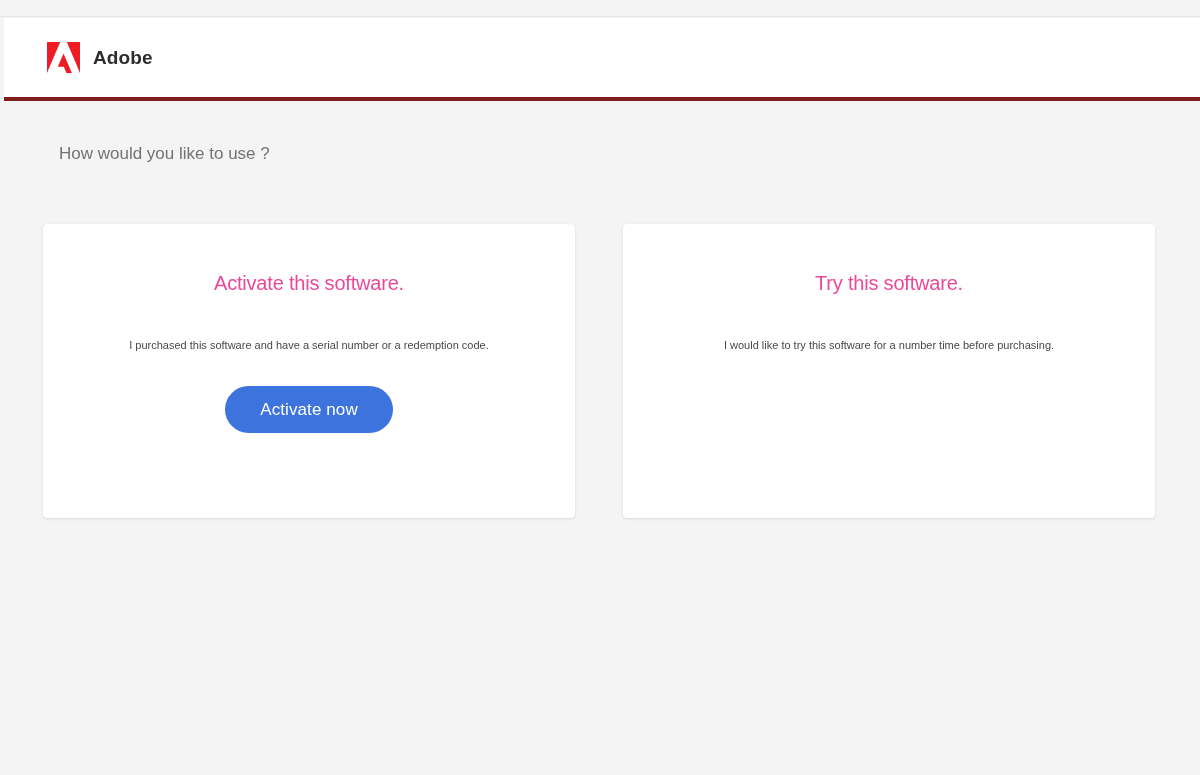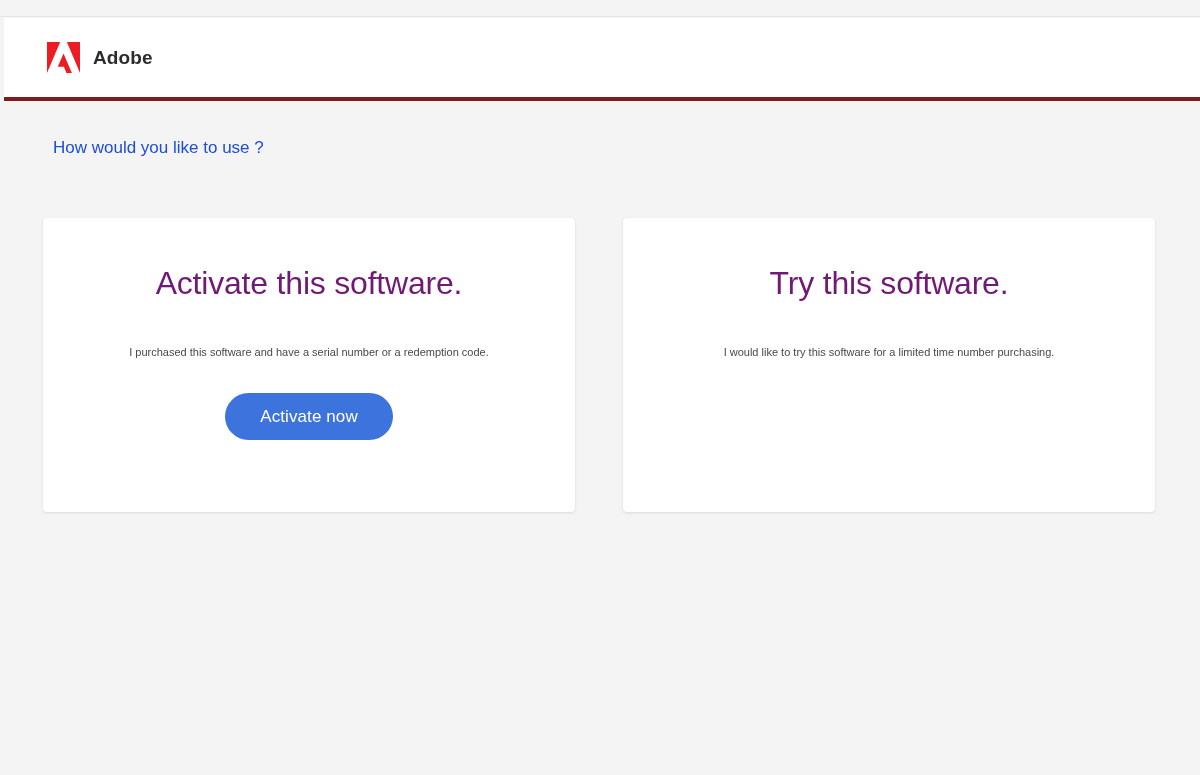--- a/index.html
+++ b/index.html
@@ -81,25 +81,25 @@
   #page-title {
     margin: 0;
     padding-top: 52px;
     font-size: 40px;
     font-weight: 300;
     color: #2e2e2e;
     letter-spacing: -.2px;
     line-height: 1;
   }
   #page-subtitle {
-    margin: 10px;
+    margin: 16px;
     padding-top: 27px;
     font-size: 17px;
     font-weight: 400;
-    color: #1d4ed8;
+    color: #737373;
     line-height: 1;
   }
 
   
   #card-row {
     display: flex;
     gap: 48px;
     margin-top: 62px;
   }
   .option-card {
@@ -110,23 +110,23 @@
     box-shadow: 0 1px 3px rgba(0,0,0,.10), 0 0 1px rgba(0,0,0,.07);
     box-sizing: border-box;
     display: flex;
     flex-direction: column;
     align-items: center;
     padding: 0 28px;
   }
   .card-title {
     margin: 0;
     padding-top: 48px;
-    font-size: 32px;
+    font-size: 20px;
     font-weight: 300;
-    color: #701a75;
+    color: #ec4899;
     letter-spacing: -.2px;
     line-height: 1.1;
     text-align: center;
   }
   .card-desc {
     margin: 0;
     padding-top: 41px;
     font-size: 11px;
     font-weight: 400;
     color: #484848;
@@ -178,19 +178,19 @@
     <div id="card-row">
 
       <section class="option-card">
         <h2 class="card-title">Activate this software.</h2>
         <p class="card-desc">I purchased this software and have a serial number or a redemption code.</p>
         <button class="card-action">Activate now</button>
       </section>
 
       <section class="option-card">
         <h2 class="card-title">Try this software.</h2>
-        <p class="card-desc">I would like to try this software for a limited time number purchasing.</p>
+        <p class="card-desc">I would like to try this software for a number time before purchasing.</p>
       </section>
 
     </div>
   </main>
 
 </div>
 
 </body></html>

